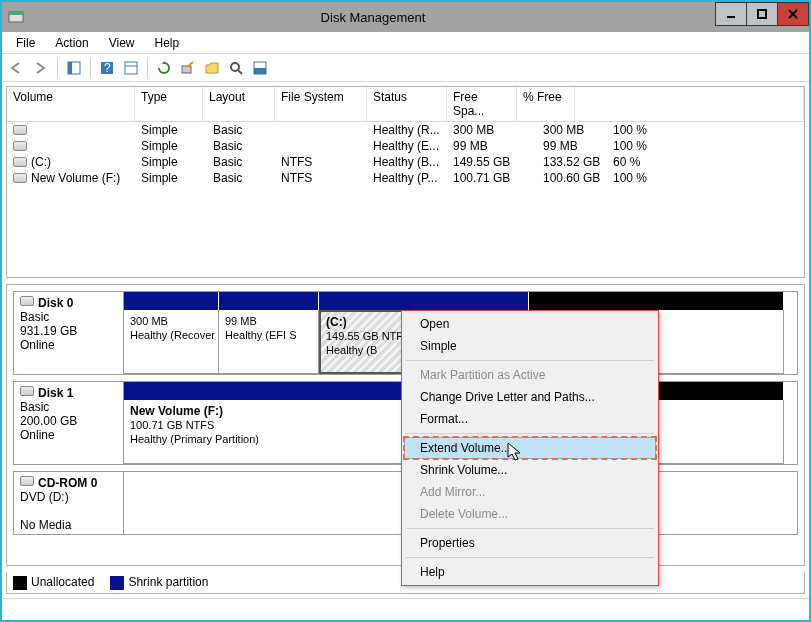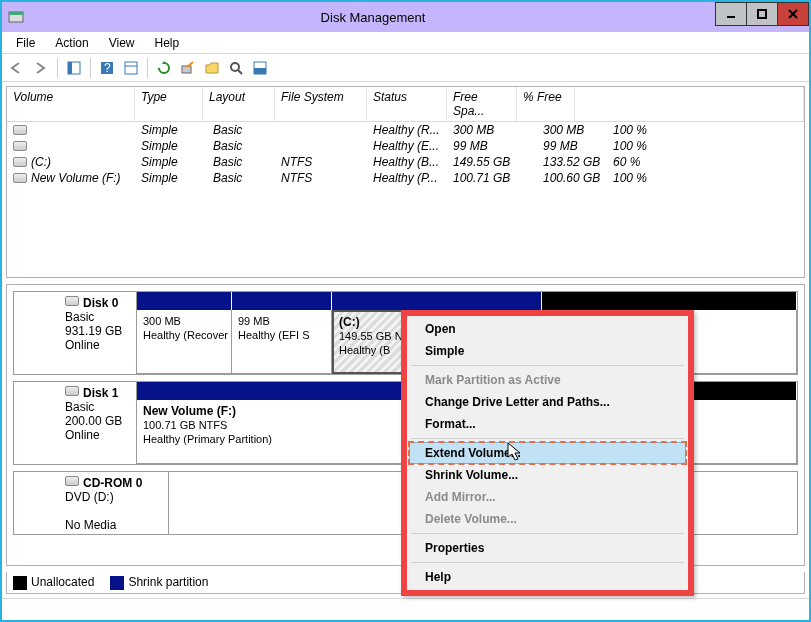--- a/index.html
+++ b/index.html
@@ -1,58 +1,58 @@
 <!DOCTYPE html>
 <html><head>
 <meta charset="utf-8">
 <style>
 * { box-sizing: border-box; margin: 0; padding: 0; font-family: "Segoe UI", Tahoma, sans-serif; font-size: 12px; }
 body { background: #fff; }
 .window { width: 811px; height: 622px; border: 2px solid #27b4e0; background: #fff; position: relative; }
-.titlebar { height: 30px; background: #c4b5fd; display: flex; align-items: center; padding-left: 6px; }
+.titlebar { height: 30px; background: #a3a3a3; display: flex; align-items: center; padding-left: 6px; }
 .titlebar .icon { width: 16px; height: 16px; margin-right: 6px; }
 .titlebar .title { flex: 1; text-align: center; color: #000; font-size: 13px; }
 .titlebar .buttons { display: flex; }
 .titlebar .btn { width: 32px; height: 24px; border: 1px solid #333; background: #bfc3c5; display: flex; align-items: center; justify-content: center; margin-left: -1px; position: relative; top: -3px; }
 .titlebar .btn.close { background: #c8413b; }
 .menubar { height: 22px; display: flex; align-items: center; padding: 0 4px; border-bottom: 1px solid #d9d9d9; }
 .menubar span { padding: 2px 10px; }
 .toolbar { height: 28px; display: flex; align-items: center; padding: 0 4px; border-bottom: 1px solid #d9d9d9; gap: 2px; }
 .toolbar .tbtn { width: 22px; height: 22px; display: flex; align-items: center; justify-content: center; border: 1px solid transparent; }
 .toolbar .sep { width: 1px; height: 20px; background: #ccc; margin: 0 3px; }
 .content { padding: 4px; height: calc(100% - 30px - 22px - 28px - 22px); display: flex; flex-direction: column; gap: 6px; }
-.volume-list { border: 1px solid #b0b0b0; height: 192px; overflow: hidden; font-style: italic; }
+.volume-list { border: 1px solid #b0b0b0; height: 192px; overflow: hidden; }
 .vl-header { display: flex; background: #fff; border-bottom: 1px solid #d9d9d9; }
 .vl-header .col { padding: 3px 6px; border-right: 1px solid #e3e3e3; background: #fff; font-weight: 400; }
 .vl-row { display: flex; }
 .vl-row .cell { padding: 1px 6px; white-space: nowrap; overflow: hidden; }
 .vl-row .cell.first { display: flex; align-items: center; gap: 4px; }
 .disk-icon { display:inline-block; width:14px; height:10px; border:1px solid #888; border-radius:2px; background:linear-gradient(#eee,#ccc); }
 .graphical { border: 1px solid #b0b0b0; flex: 1; overflow: auto; background: #fff; padding: 0; }
 .disk-row { display: flex; margin: 6px; border: 1px solid #9b9b9b; height: 84px; }
 .disk-row.small { height: 64px; }
-.disk-left { width: 110px; border-right: 1px solid #9b9b9b; padding: 4px 6px; margin-left: 45px; }
+.disk-left { width: 110px; border-right: 1px solid #9b9b9b; padding: 4px 6px; }
 .disk-left b { font-weight: 700; }
 .disk-left .dl-icon { float:left; margin-right:4px;}
 .parts { flex: 1; display: flex; flex-direction: column; }
 .parts-top { height: 18px; display: flex; }
 .parts-top .seg { border-right: 1px solid #fff; }
 .parts-top .seg.primary { background: #06128a; }
 .parts-top .seg.unalloc { background: #000; }
 .parts-body { flex: 1; display: flex; }
 .part { border: 1px solid #9b9b9b; border-top: none; border-left: none; padding: 4px 6px; overflow: hidden; white-space: nowrap; }
 .part.selected { border: 1px solid #555; background-image: repeating-linear-gradient(135deg,#dcdcdc 0,#dcdcdc 3px,#f4f4f4 3px,#f4f4f4 6px); box-shadow: inset 0 0 0 1px #555; }
 .part b { font-weight: 700; }
 .part .p1 { font-size: 11px; }
 .legend { height: 22px; border: 1px solid #b0b0b0; border-top: none; display: flex; align-items: center; padding: 0 6px; gap: 16px; }
 .legend .sw { width: 14px; height: 14px; display: inline-block; margin-right: 4px; vertical-align: middle; }
 .legend .sw.black { background:#000; }
 .legend .sw.blue { background:#06128a; }
 .statusbar { height: 22px; border-top: 1px solid #d9d9d9; }
-.context-menu { position: absolute; left: 399px; top: 308px; width: 293px; background: #f0f0f0; border: 6px solid #ef4444; box-shadow: 2px 2px 4px rgba(0,0,0,.25); padding: 2px; z-index: 100; font-weight: bold; }
+.context-menu { position: absolute; left: 399px; top: 308px; width: 258px; background: #f0f0f0; border: 1px solid #ef4444; box-shadow: 2px 2px 4px rgba(0,0,0,.25); padding: 2px; z-index: 100; }
 .context-menu .mi { padding: 4px 16px; white-space: nowrap; }
 .context-menu .mi.disabled { color: #8b8b8b; }
 .context-menu .mi.hover { background: #c1e1f5; border: 1px solid #7bb6d4; padding: 3px 15px; }
 .context-menu .mi.dashed { outline: 2px dashed #e07050; outline-offset: -1px; }
 .context-menu hr { border: none; border-top: 1px solid #d0d0d0; margin: 3px 2px; }
 .cursor { position: absolute; left: 505px; top: 440px; z-index: 200; }
 .col-w0{width:128px}.col-w1{width:72px}.col-w2{width:68px}.col-w3{width:92px}.col-w4{width:80px}.col-w5{width:90px}.col-w6{width:70px}.col-w7{width:58px}.col-w8{flex:1}
 </style>
 </head>
 <body>

